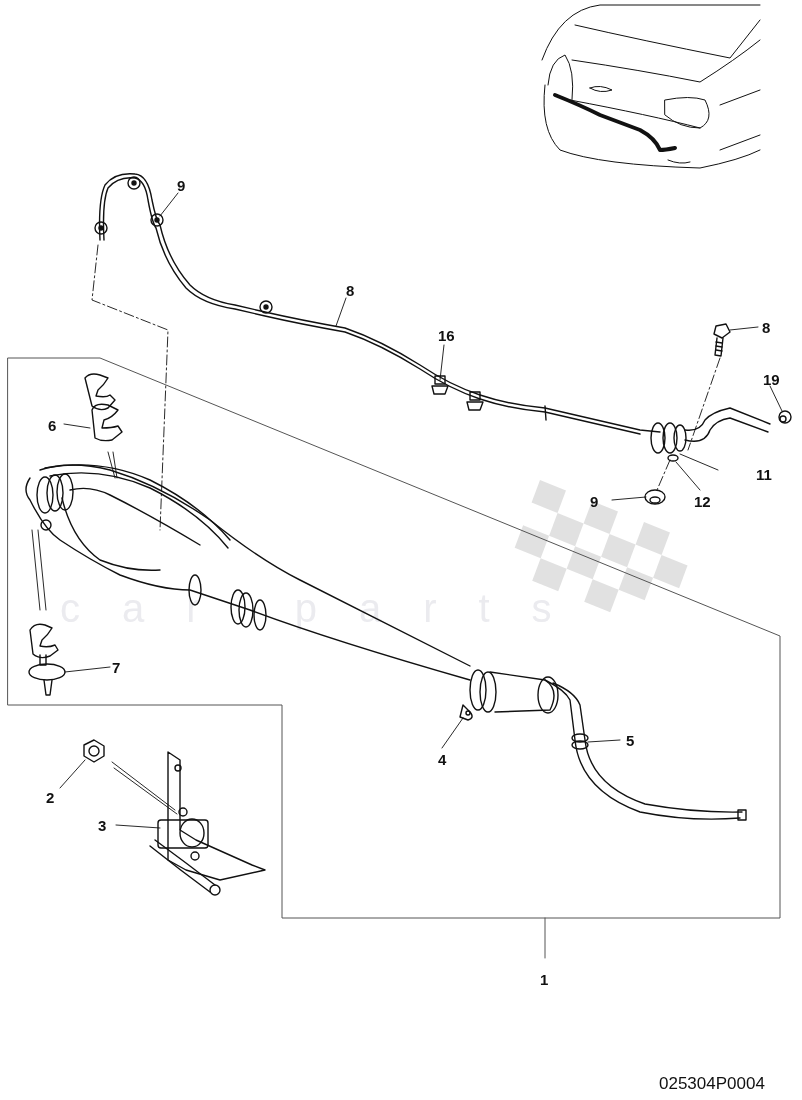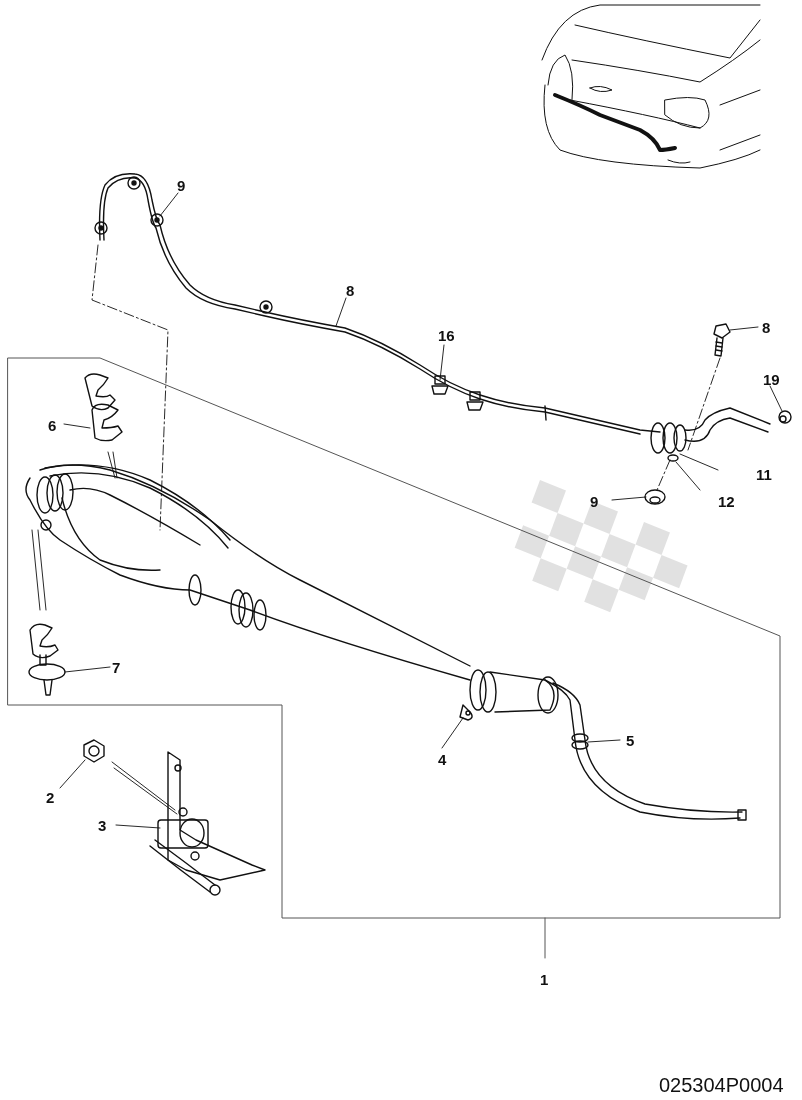--- a/index.html
+++ b/index.html
@@ -1,21 +1,21 @@
 <!DOCTYPE html>
 <html><head>
   <meta charset="utf-8">
   <style>
     html, body { margin: 0; padding: 0; background: #ffffff; }
     body { width: 802px; height: 1100px; position: relative; overflow: hidden;
            font-family: "Liberation Sans", sans-serif; }
     #stage { position: absolute; left: 0; top: 0; width: 802px; height: 1100px; }
     .callout { position: absolute; font-weight: bold; font-size: 15px; color: #111;
                font-family: "Liberation Sans", sans-serif; line-height: 1; }
-    .part-number { position: absolute; left: 659px; top: 1074px; font-size: 20px; color: #111;
+    .part-number { position: absolute; left: 659px; top: 1074px; font-size: 17px; color: #111;
                    font-family: "Liberation Sans", sans-serif; text-align: center; }
     .wm-main { position: absolute; left: 55px; top: 468px; font-size: 118px; font-weight: bold;
                color: #f7d4d6; letter-spacing: 1px; font-family: "Liberation Sans", sans-serif;
                line-height: 1; }
     .wm-sub { position: absolute; left: 60px; top: 588px; font-size: 40px; color: #ebebef;
               letter-spacing: 42px; font-family: "Liberation Sans", sans-serif; line-height: 1; }
     svg { position: absolute; left: 0; top: 0; }
   </style>
 </head>
 <body>
@@ -31,20 +31,21 @@
         <rect x="78" y="26" width="26" height="26"></rect>
         <rect x="130" y="26" width="26" height="26"></rect>
       <rect x="0" y="52" width="26" height="26"></rect>
         <rect x="52" y="52" width="26" height="26"></rect>
         <rect x="104" y="52" width="26" height="26"></rect>
       <rect x="26" y="78" width="26" height="26"></rect>
         <rect x="78" y="78" width="26" height="26"></rect>
     </g>
   </svg>
 
+  <div class="wm-sub">car parts</div>
 
   <svg width="802" height="1100" fill="none" stroke="#111" stroke-width="1.4" stroke-linecap="round" stroke-linejoin="round">
 
     <g stroke-width="1">
       <path d="M542 60 Q560 10 600 5 L760 5"></path>
       <path d="M575 25 Q640 40 730 58 L760 20"></path>
       <path d="M572 60 Q640 70 700 82 Q735 60 760 40"></path>
       <path d="M548 85 Q550 60 565 55 Q575 70 572 100"></path>
       <path d="M545 85 Q540 130 560 150 Q600 165 700 168 Q740 160 760 150"></path>
       <path d="M570 100 Q650 115 700 128"></path>
@@ -197,19 +198,19 @@
   <div class="callout" style="left:46px;top:790px;">2</div>
   <div class="callout" style="left:98px;top:818px;">3</div>
   <div class="callout" style="left:438px;top:752px;">4</div>
   <div class="callout" style="left:626px;top:733px;">5</div>
   <div class="callout" style="left:48px;top:418px;">6</div>
   <div class="callout" style="left:112px;top:660px;">7</div>
   <div class="callout" style="left:346px;top:283px;">8</div>
   <div class="callout" style="left:177px;top:178px;">9</div>
   <div class="callout" style="left:438px;top:328px;">16</div>
   <div class="callout" style="left:720px;top:467px;margin-left:36px;">11</div>
-  <div class="callout" style="left:694px;top:494px;margin-left:24px;">12</div>
+  <div class="callout" style="left:694px;top:494px;">12</div>
   <div class="callout" style="left:763px;top:372px;">19</div>
   <div class="callout" style="left:762px;top:320px;">8</div>
   <div class="callout" style="left:590px;top:494px;">9</div>
 
   <div class="part-number">025304P0004</div>
 </div>
 
 </body></html>

